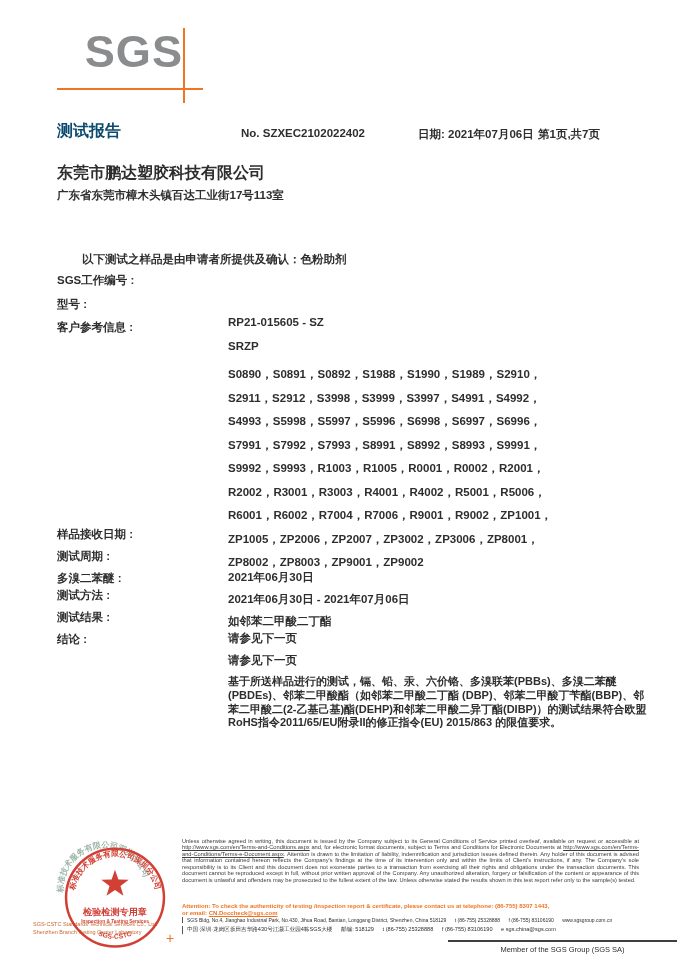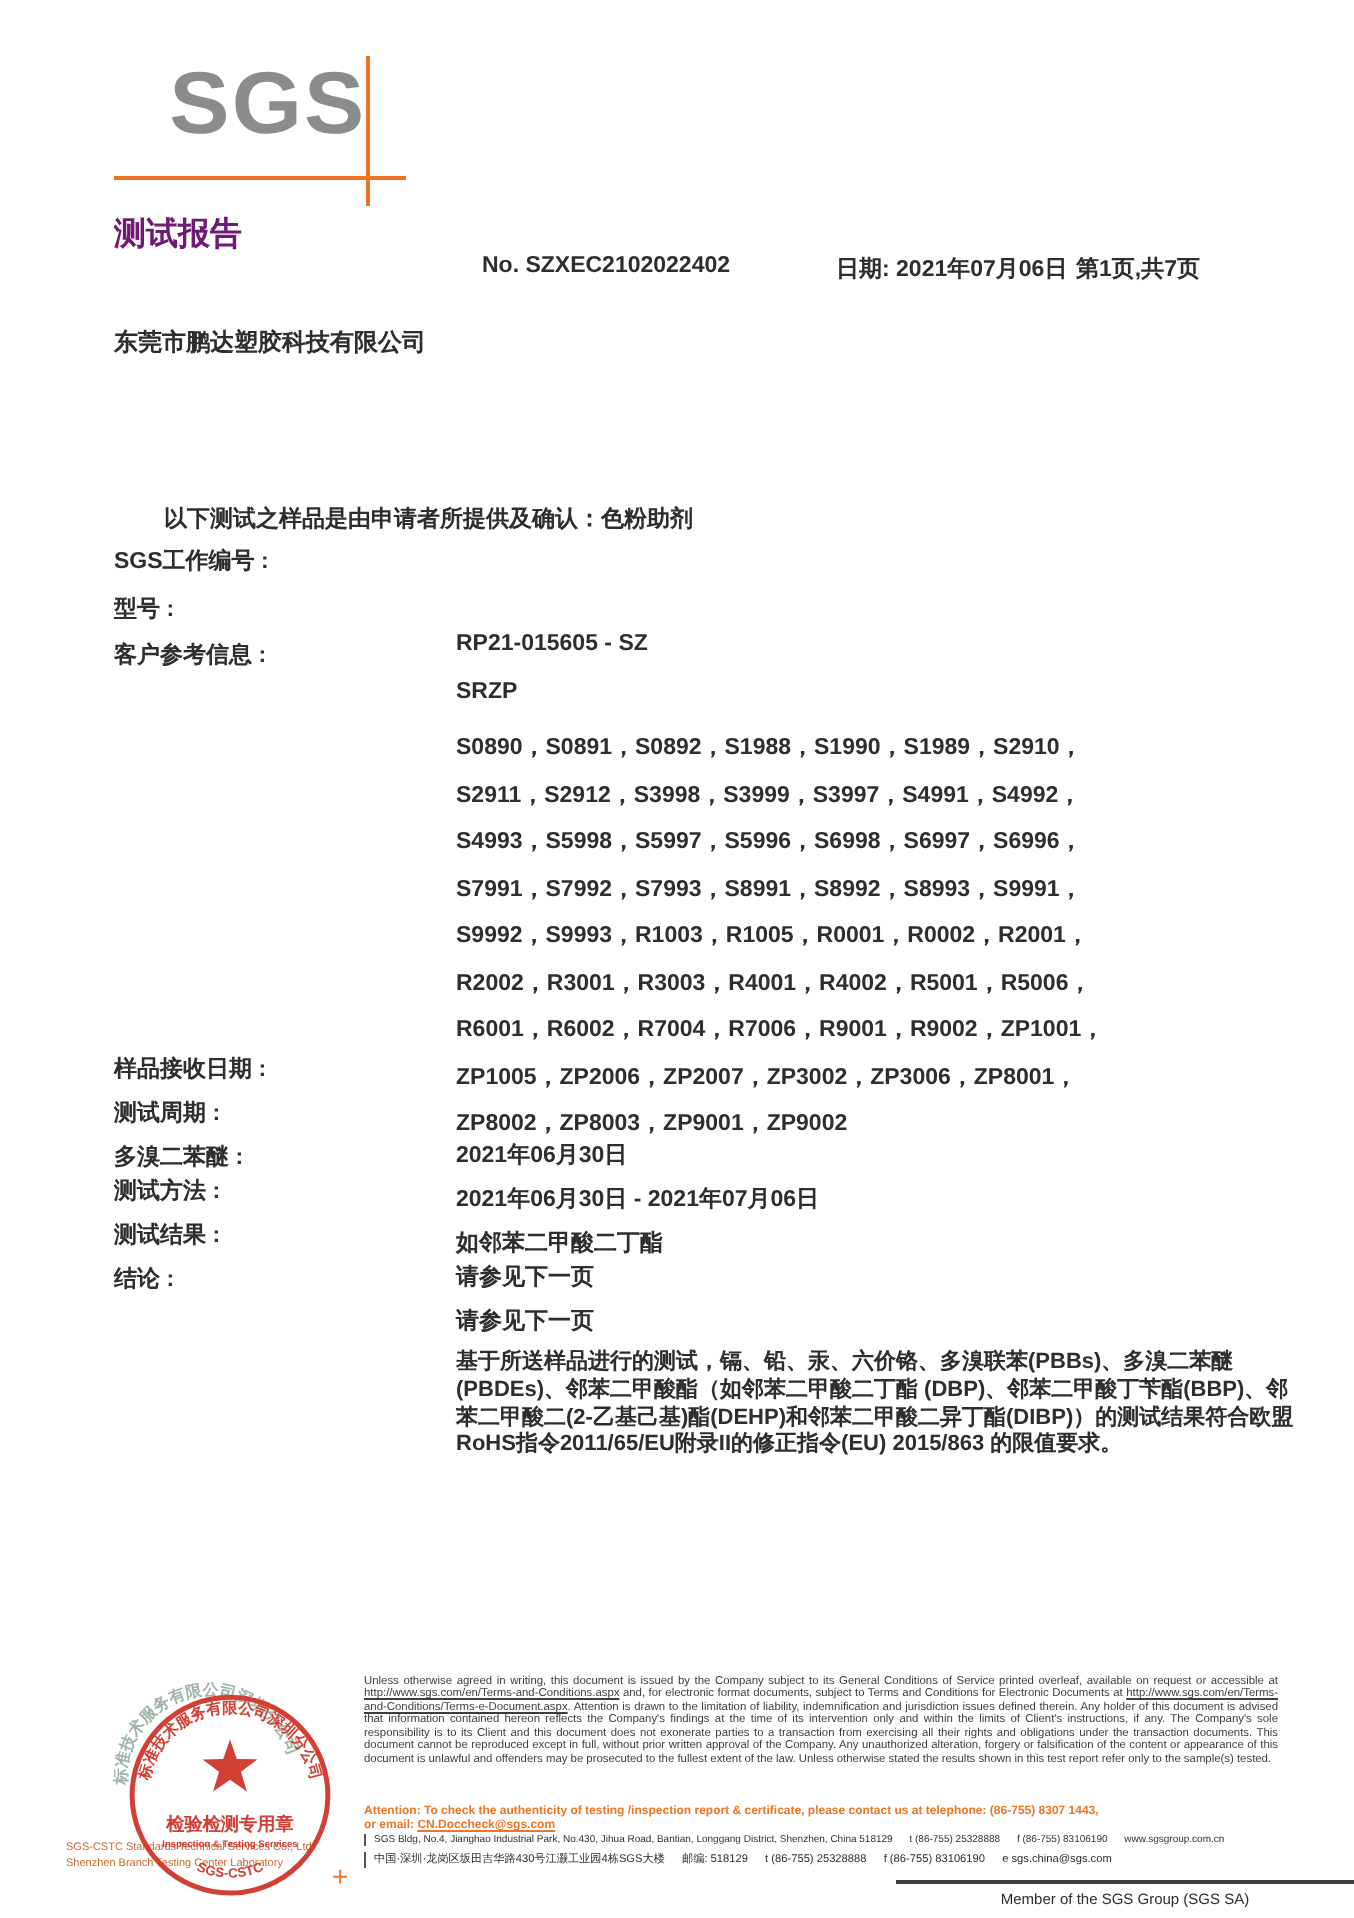--- a/index.html
+++ b/index.html
@@ -3,24 +3,24 @@
 <meta charset="utf-8">
 <style>
   html,body{margin:0;padding:0;background:#fff;}
   .page{position:relative;width:677px;height:959px;background:#fff;overflow:hidden;
         font-family:"Liberation Sans",sans-serif;color:#333;}
   
   .logo-text{position:absolute;left:87px;top:31px;font-size:43px;font-weight:700;
              letter-spacing:1px;color:#8b8c8e;line-height:1;transform:scale(1.05,1.02);}
   .brand-hline{position:absolute;left:57px;top:88px;width:146px;height:2px;background:#ee7523;}
   .brand-vline{position:absolute;left:183px;top:28px;width:2px;height:75px;background:#ee7523;}
-  .title{position:absolute;left:57px;top:107px;font-size:16px;font-weight:700;color:#701a75;text-align:center;}
+  .title{position:absolute;left:57px;top:121px;font-size:16px;font-weight:700;color:#0c4a6e;text-align:center;}
   .hmeta{position:absolute;top:127px;font-size:11.5px;font-weight:600;color:#2e2e2e;}
   .report-no{left:241px;} .hdate{left:418px;} .hpage{left:538px;text-align:right;}
-  .company{position:absolute;left:57px;top:163px;font-size:12px;font-weight:600;color:#2e2e2e;font-family:Liberation Mono, monospace;}
+  .company{position:absolute;left:57px;top:163px;font-size:16px;font-weight:600;color:#2e2e2e;font-family:Liberation Mono, monospace;}
   .company-addr{position:absolute;left:57px;top:188px;font-size:11.5px;font-weight:600;color:#2e2e2e;}
   .intro{position:absolute;left:57px;top:252px;font-size:11.5px;font-weight:600;color:#2e2e2e;padding-left:25px;}
   
   .frow{position:absolute;left:57px;font-size:11.5px;color:#2e2e2e;font-weight:600;}
   .frow .lbl{position:absolute;left:0;top:0;width:168px;}
   .frow .val{position:absolute;left:171px;top:0;width:425px;margin-top:43px;}
   .multiline{white-space:pre-line;line-height:23.5px;}
   .para{line-height:13.8px;font-size:11px;}
   
   .legal{position:absolute;left:182px;top:838px;width:457px;font-size:5.7px;line-height:6.45px;
@@ -48,20 +48,21 @@
   <div class="logo-text">SGS</div>
   <div class="brand-hline"></div>
   <div class="brand-vline"></div>
 
   <div class="title">测试报告</div>
   <div class="hmeta report-no">No. SZXEC2102022402</div>
   <div class="hmeta hdate">日期: 2021年07月06日</div>
   <div class="hmeta hpage">第1页,共7页</div>
 
   <div class="company">东莞市鹏达塑胶科技有限公司</div>
+  <div class="company-addr">广东省东莞市樟木头镇百达工业街17号113室</div>
 
   <div class="intro">以下测试之样品是由申请者所提供及确认：色粉助剂</div>
 
   <div class="frow" style="top:273px;">
     <span class="lbl">SGS工作编号 :</span>
     <span class="val">RP21-015605 - SZ</span>
   </div>
   <div class="frow" style="top:297px;">
     <span class="lbl">型号 :</span>
     <span class="val">SRZP</span>

